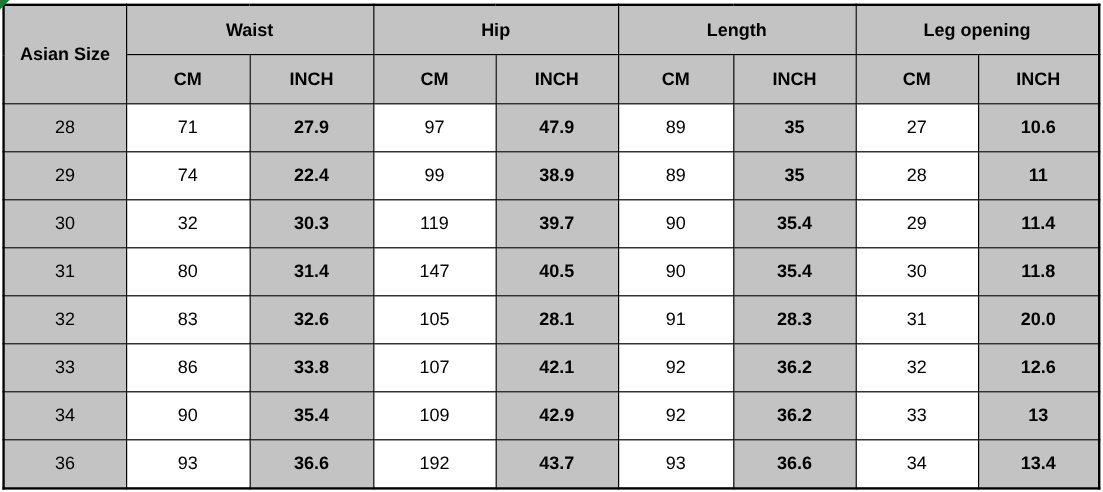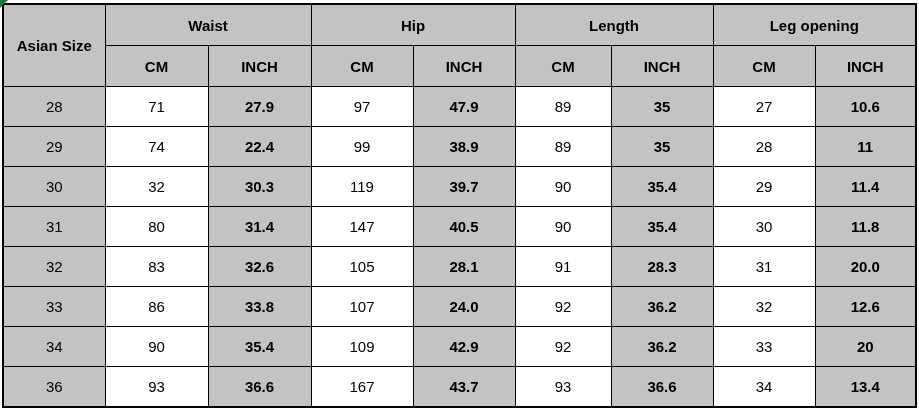--- a/index.html
+++ b/index.html
@@ -134,42 +134,42 @@
       <td class="cm-cell">91</td>
       <td class="inch-cell">28.3</td>
       <td class="cm-cell">31</td>
       <td class="inch-cell">20.0</td>
     </tr>
     <tr>
       <td class="size-cell">33</td>
       <td class="cm-cell">86</td>
       <td class="inch-cell">33.8</td>
       <td class="cm-cell">107</td>
-      <td class="inch-cell">24.0</td>
+      <td class="inch-cell">42.1</td>
       <td class="cm-cell">92</td>
       <td class="inch-cell">36.2</td>
       <td class="cm-cell">32</td>
       <td class="inch-cell">12.6</td>
     </tr>
     <tr>
       <td class="size-cell">34</td>
       <td class="cm-cell">90</td>
       <td class="inch-cell">35.4</td>
       <td class="cm-cell">109</td>
       <td class="inch-cell">42.9</td>
       <td class="cm-cell">92</td>
       <td class="inch-cell">36.2</td>
       <td class="cm-cell">33</td>
-      <td class="inch-cell">20</td>
+      <td class="inch-cell">13</td>
     </tr>
     <tr>
       <td class="size-cell">36</td>
       <td class="cm-cell">93</td>
       <td class="inch-cell">36.6</td>
-      <td class="cm-cell">167</td>
+      <td class="cm-cell">192</td>
       <td class="inch-cell">43.7</td>
       <td class="cm-cell">93</td>
       <td class="inch-cell">36.6</td>
       <td class="cm-cell">34</td>
       <td class="inch-cell">13.4</td>
     </tr>
   </tbody>
 </table>
 
 </body></html>

